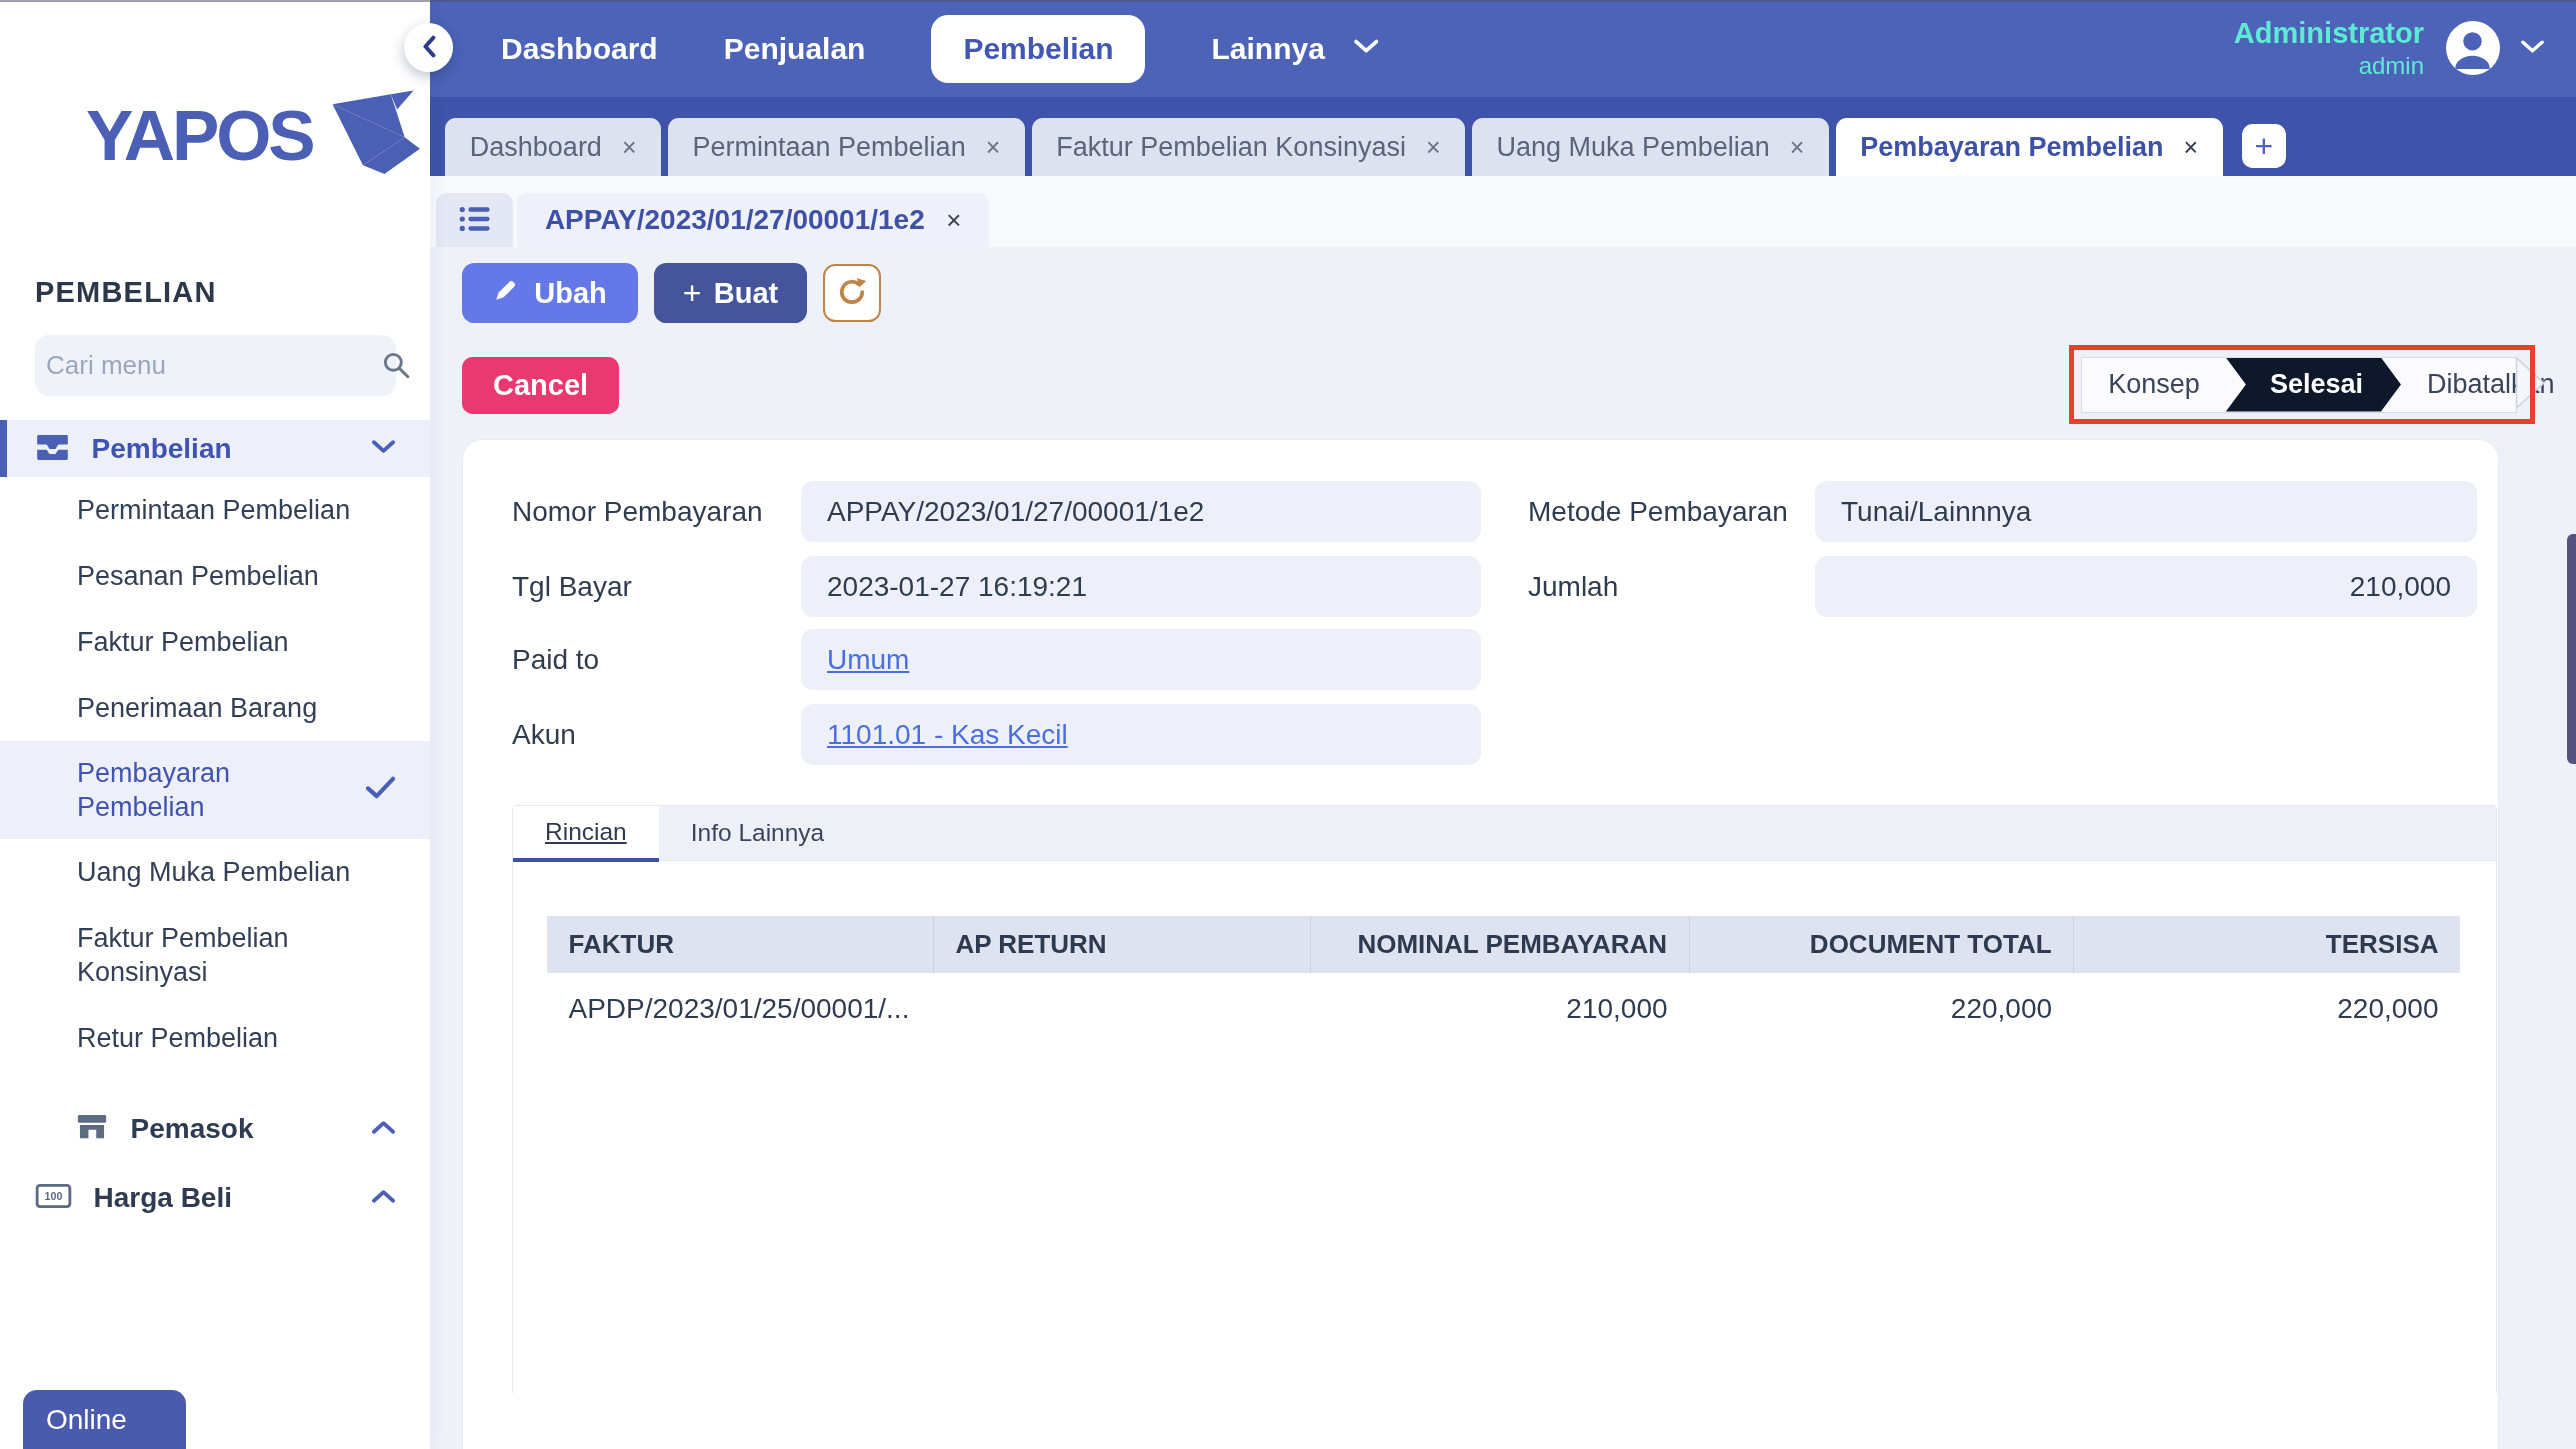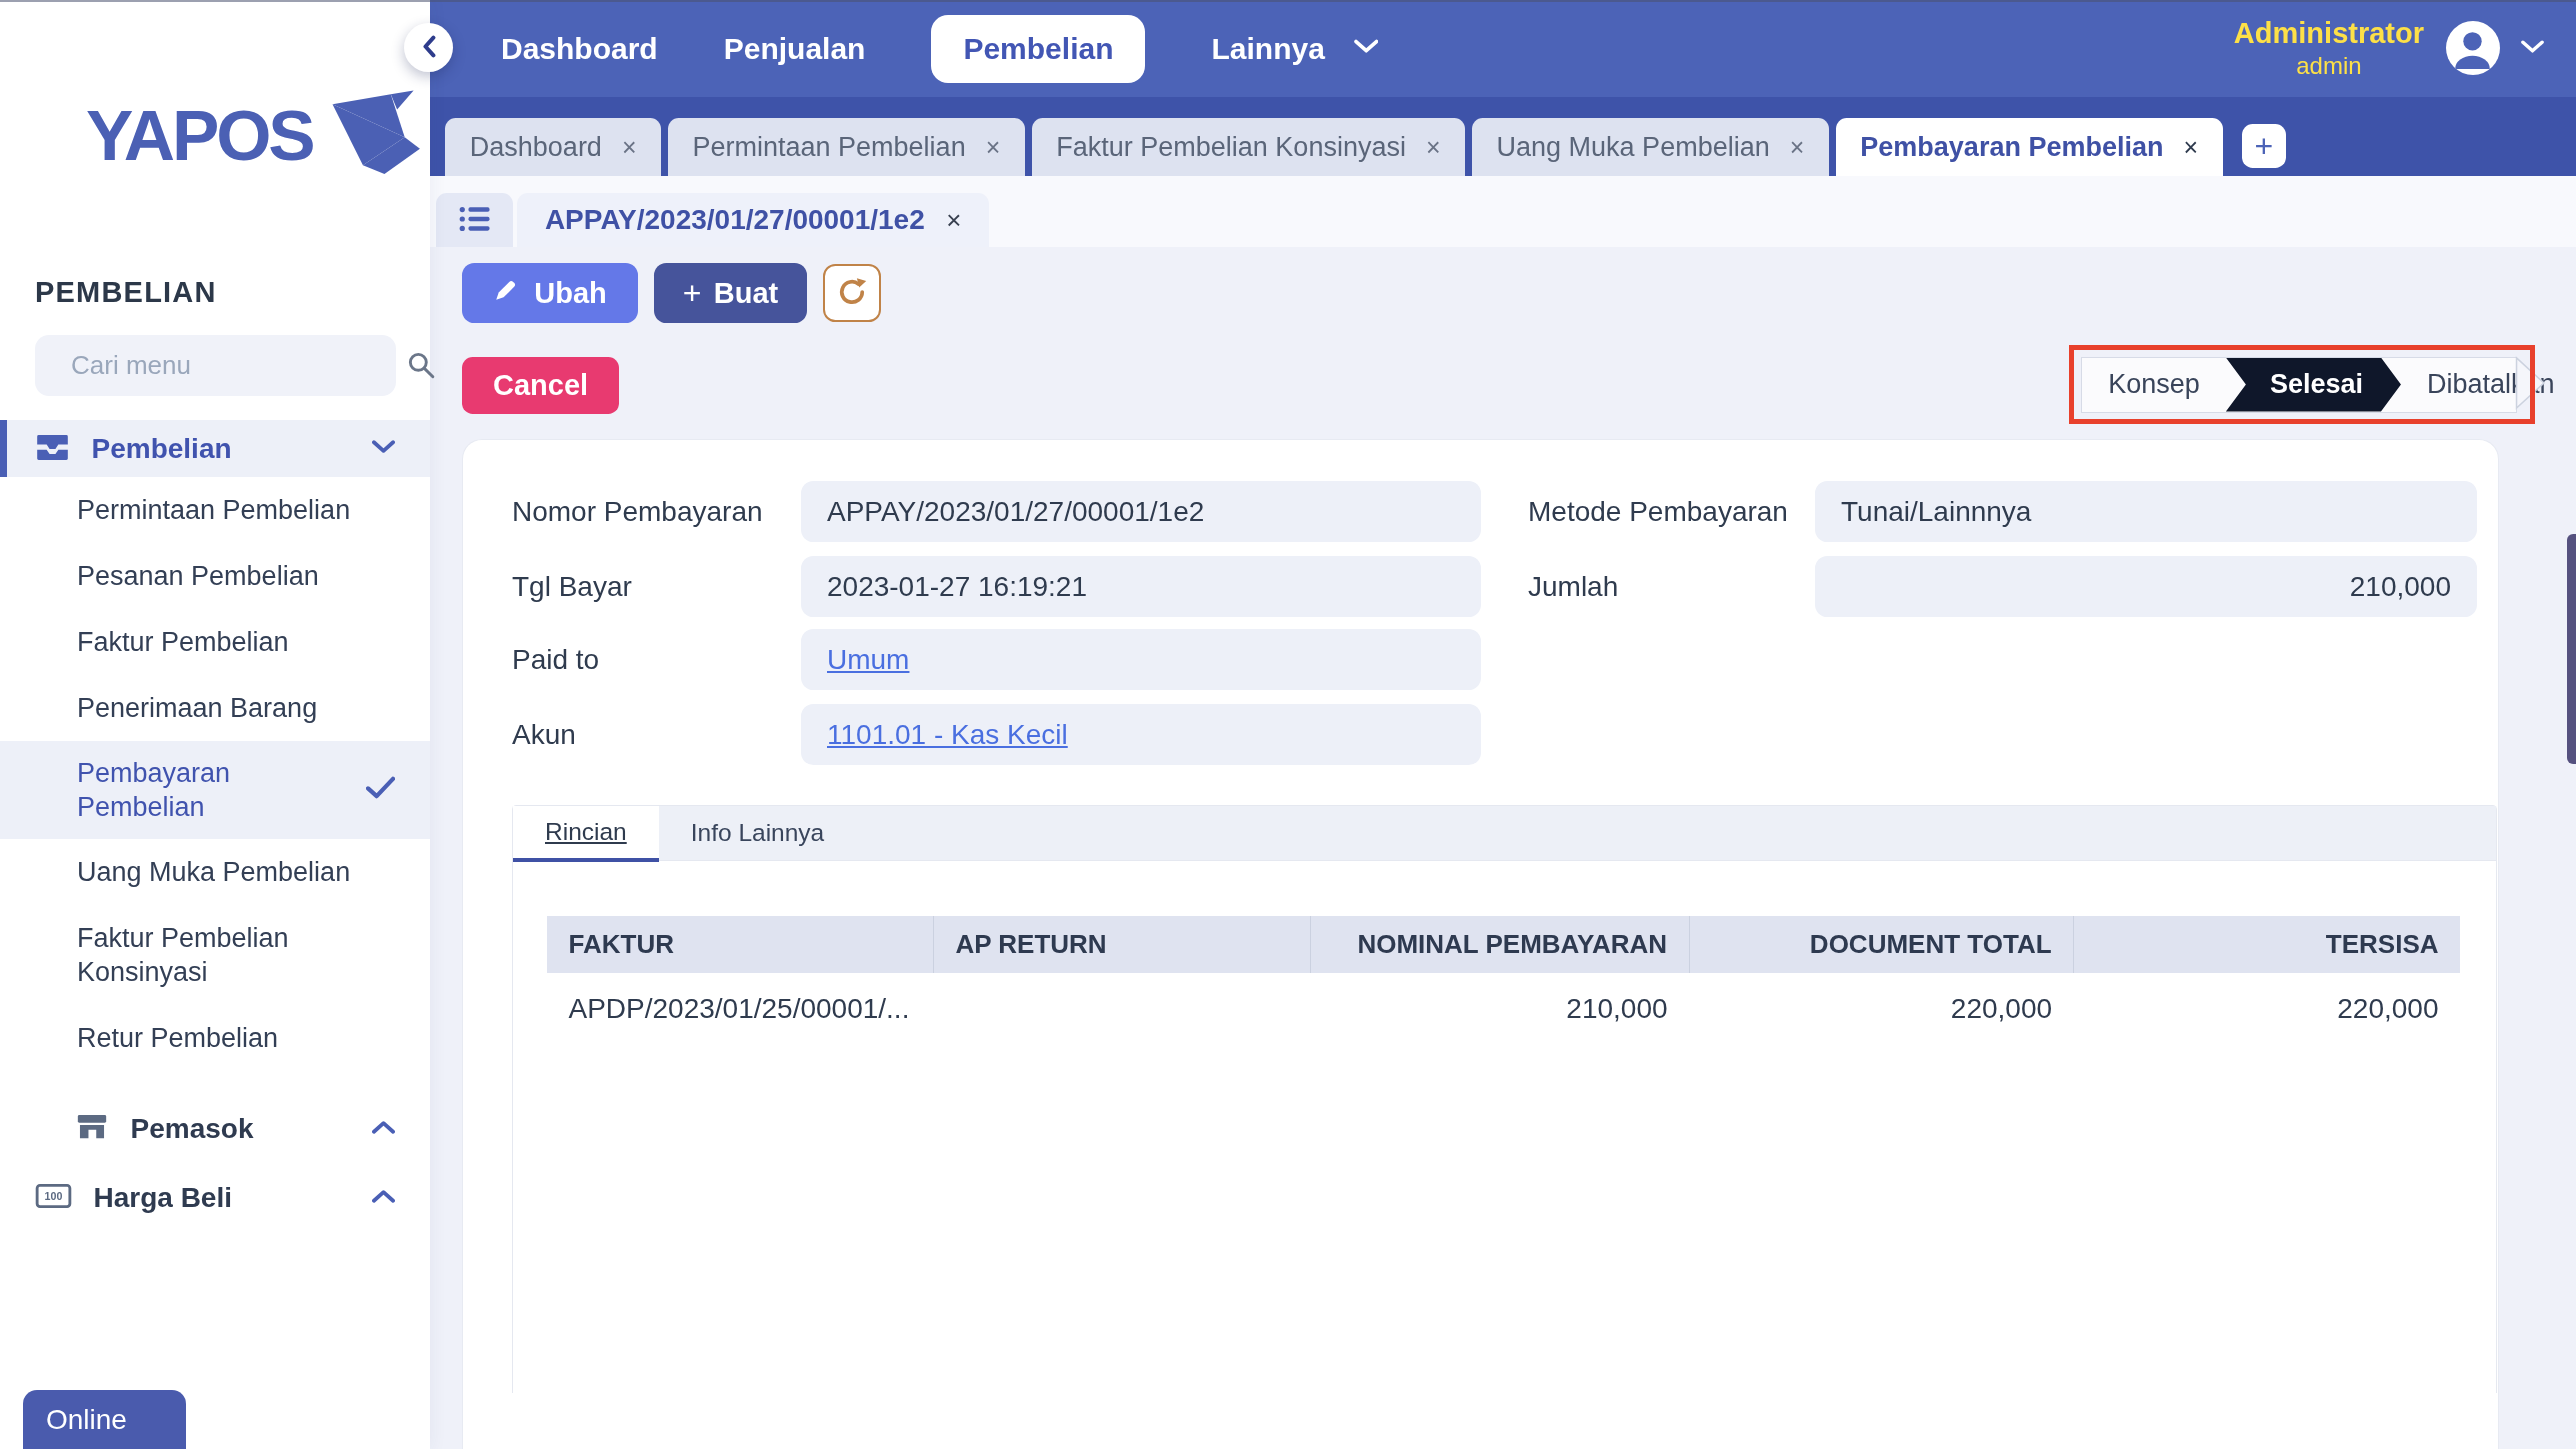--- a/index.html
+++ b/index.html
@@ -10,21 +10,21 @@
     font-family:"Liberation Sans", sans-serif;
     color:#2f3b4e;
   }
   .top-line { position:absolute; top:0; left:0; width:2576px; height:2.3px; background:#4a5270; opacity:.55; z-index:90; }
 
   
   .sidebar { position:absolute; left:0; top:0; width:430px; height:1450px; background:#ffffff; z-index:20; box-shadow:0 0 17px rgba(40,60,120,.07); }
   .logo { position:absolute; left:86px; top:89px; display:flex; align-items:center; gap:17px; }
   .logo-text { font-size:71px; font-weight:800; letter-spacing:-3.1px; color:#4b60b4; line-height:1; }
   .section-title { position:absolute; left:35px; top:276px; font-size:29px; font-weight:700; letter-spacing:1.2px; color:#2c3849; }
-  .search-box { position:absolute; left:35px; top:335px; width:361px; height:61px; background:#f0f2f9; border-radius:14px; display:flex; align-items:center; padding:0 36px; }
+  .search-box { position:absolute; left:35px; top:335px; width:361px; height:61px; background:#f0f2f9; border-radius:14px; display:flex; align-items:center; padding:0 11px; }
   .search-box input { flex:1; border:none; outline:none; background:transparent; font-family:"Liberation Sans",sans-serif; font-size:26px; color:#2f3b4e; }
   .search-box input::placeholder { color:#9aa7bb; }
   .menu { position:absolute; left:0; top:420px; right:0; }
   .menu-parent { height:57px; background:#edf0f8; display:flex; align-items:center; padding-left:35px; position:relative; cursor:pointer; }
   .menu-parent::before { content:""; position:absolute; left:0; top:0; bottom:0; width:7px; background:#4a5fb5; }
   .menu-parent .mp-label { margin-left:21.5px; font-size:28px; font-weight:700; color:#4053ae; }
   .menu-parent .mp-caret { position:absolute; right:35px; }
   .sub-item { height:66px; display:flex; align-items:center; padding-left:77px; font-size:27px; color:#333f55; cursor:pointer; }
   .sub-item.two-line { height:100px; }
   .sub-item .wrap { display:block; width:261px; line-height:34px; }
@@ -37,21 +37,21 @@
   .online-badge { position:absolute; left:23px; bottom:0; width:163px; height:60px; background:#4a5bad; border-radius:14px 14px 0 0; color:#fff; font-size:28px; display:flex; align-items:center; padding-left:23px; }
   .collapse-btn { position:absolute; left:404px; top:23px; width:49px; height:49px; border-radius:50%; background:#fff; z-index:40; box-shadow:0 4.6px 12.3px rgba(25,35,85,.28); display:flex; align-items:center; justify-content:center; cursor:pointer; }
 
   
   .topnav { position:absolute; left:430px; top:0; width:2146px; height:97px; background:#4c63b7; display:flex; align-items:center; z-index:10; }
   .nav-items { display:flex; align-items:center; gap:66px; margin-left:71px; }
   .nav-item { color:#ffffff; font-size:30px; font-weight:700; cursor:pointer; white-space:nowrap; }
   .nav-item.pill { background:#ffffff; color:#4256b4; padding:17px 32px; border-radius:17px; }
   .nav-more { display:flex; align-items:center; gap:29px; cursor:pointer; }
   .user-area { margin-left:auto; margin-right:32px; display:flex; align-items:center; gap:21.5px; }
-  .user-names { text-align:center; color:#fde047; }
+  .user-names { text-align:right; color:#5eead4; }
   .user-name { font-size:29px; font-weight:700; }
   .user-role { font-size:24px; margin-top:2.3px; }
   .avatar { width:54px; height:54px; border-radius:50%; background:#fff; display:flex; align-items:center; justify-content:center; overflow:hidden; cursor:pointer; }
 
   
   .tabstrip { position:absolute; left:430px; top:97px; width:2146px; height:79px; background:#3e53a9; display:flex; align-items:flex-end; padding-left:15.3px; gap:7px; }
   .wtab { height:58px; background:#dde2f0; border-radius:10.7px 10.7px 0 0; display:flex; align-items:center; gap:20px; padding:0 24.5px; font-size:27px; color:#5a6579; cursor:pointer; white-space:nowrap; }
   .wtab .close { font-size:25px; color:#6a7386; cursor:pointer; }
   .wtab.active { background:#ffffff; color:#3f51a5; font-weight:700; }
   .wtab.active .close { color:#2f3b4e; font-weight:400; }

